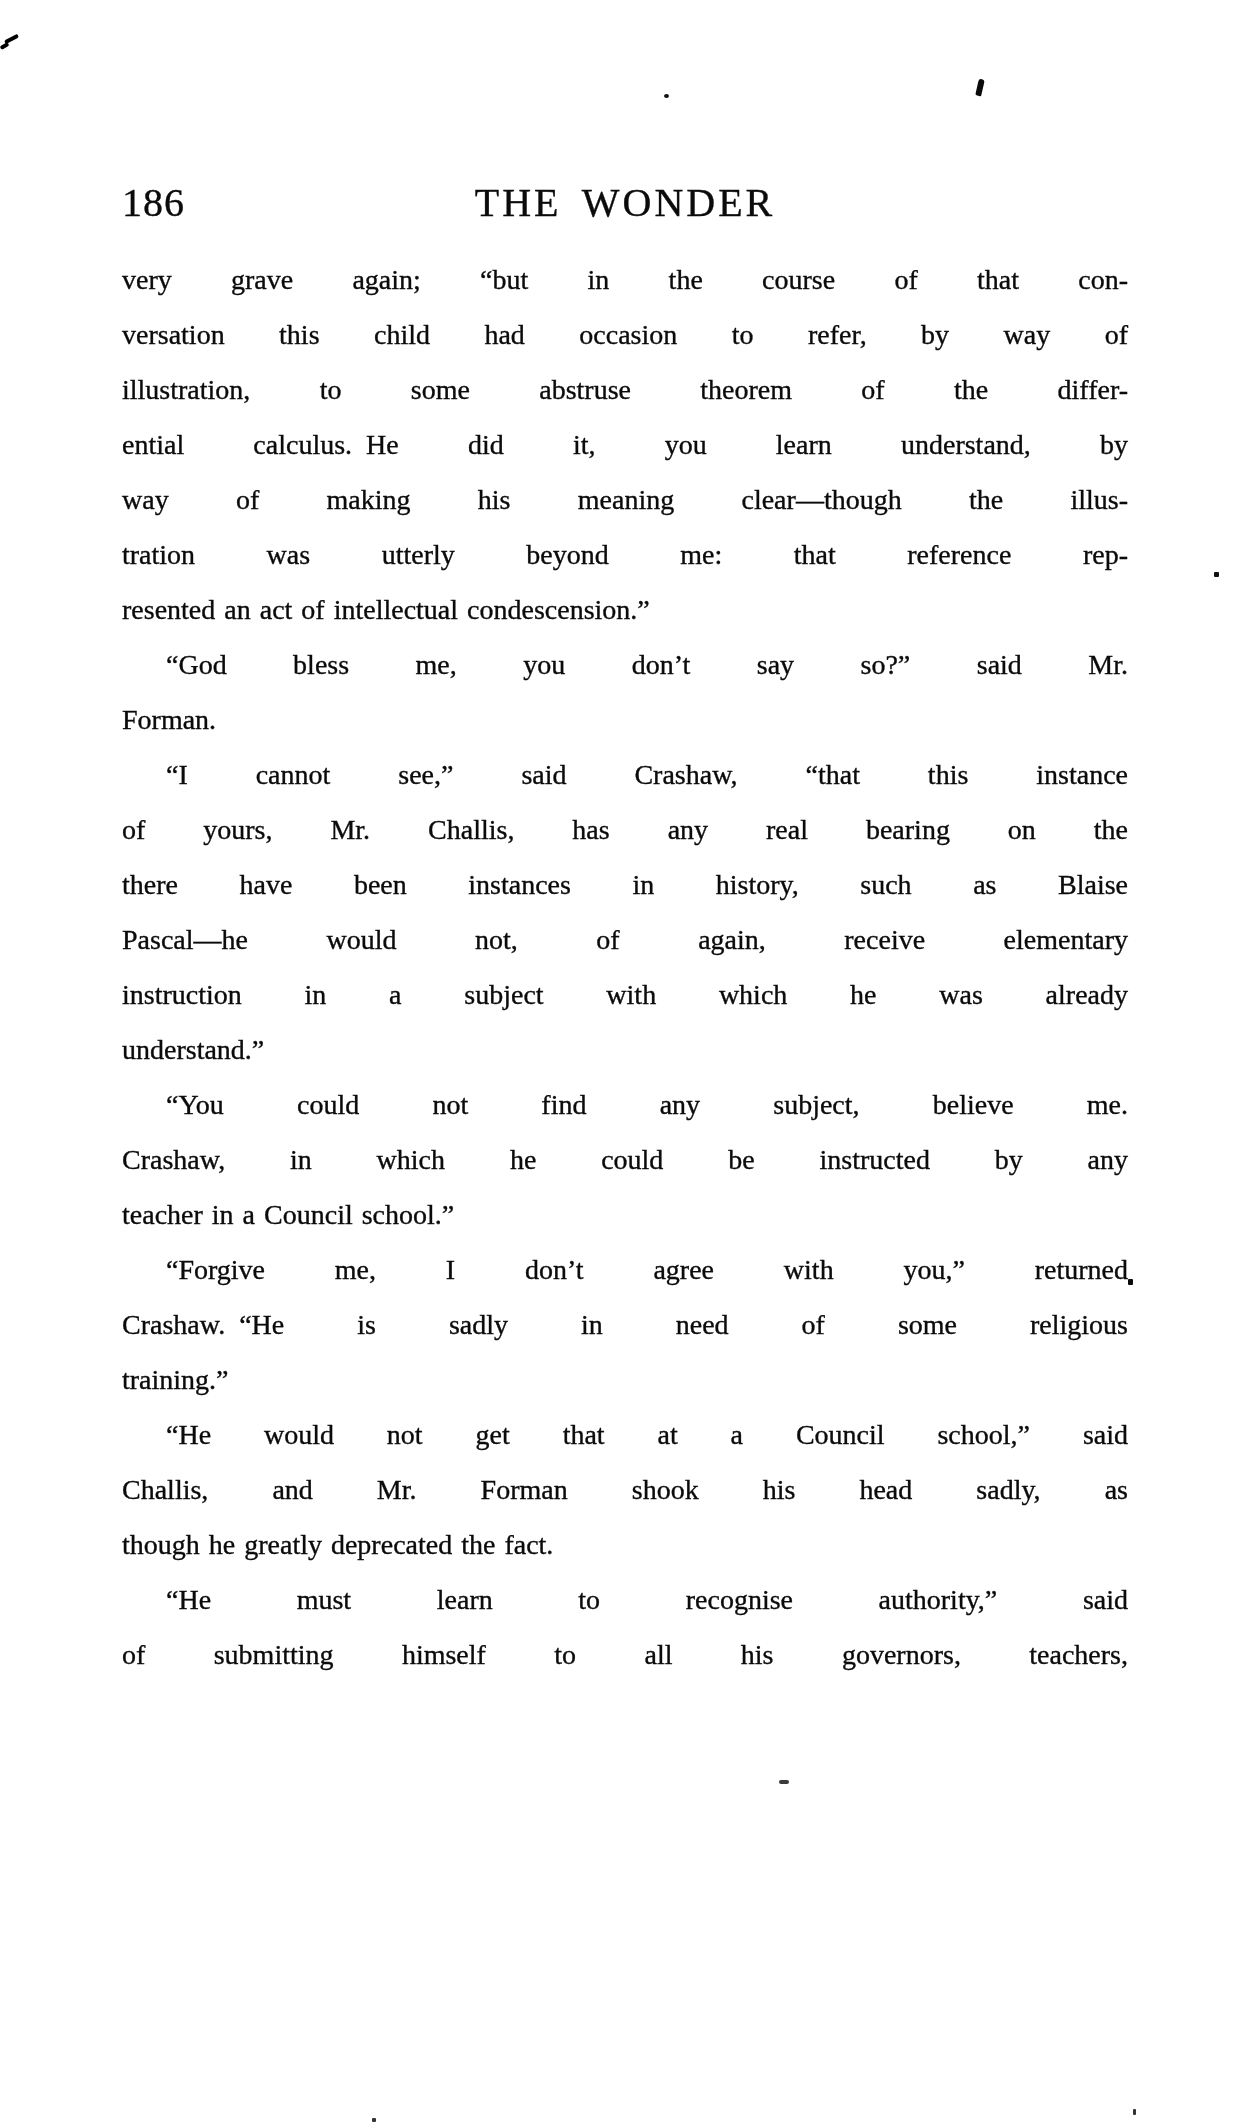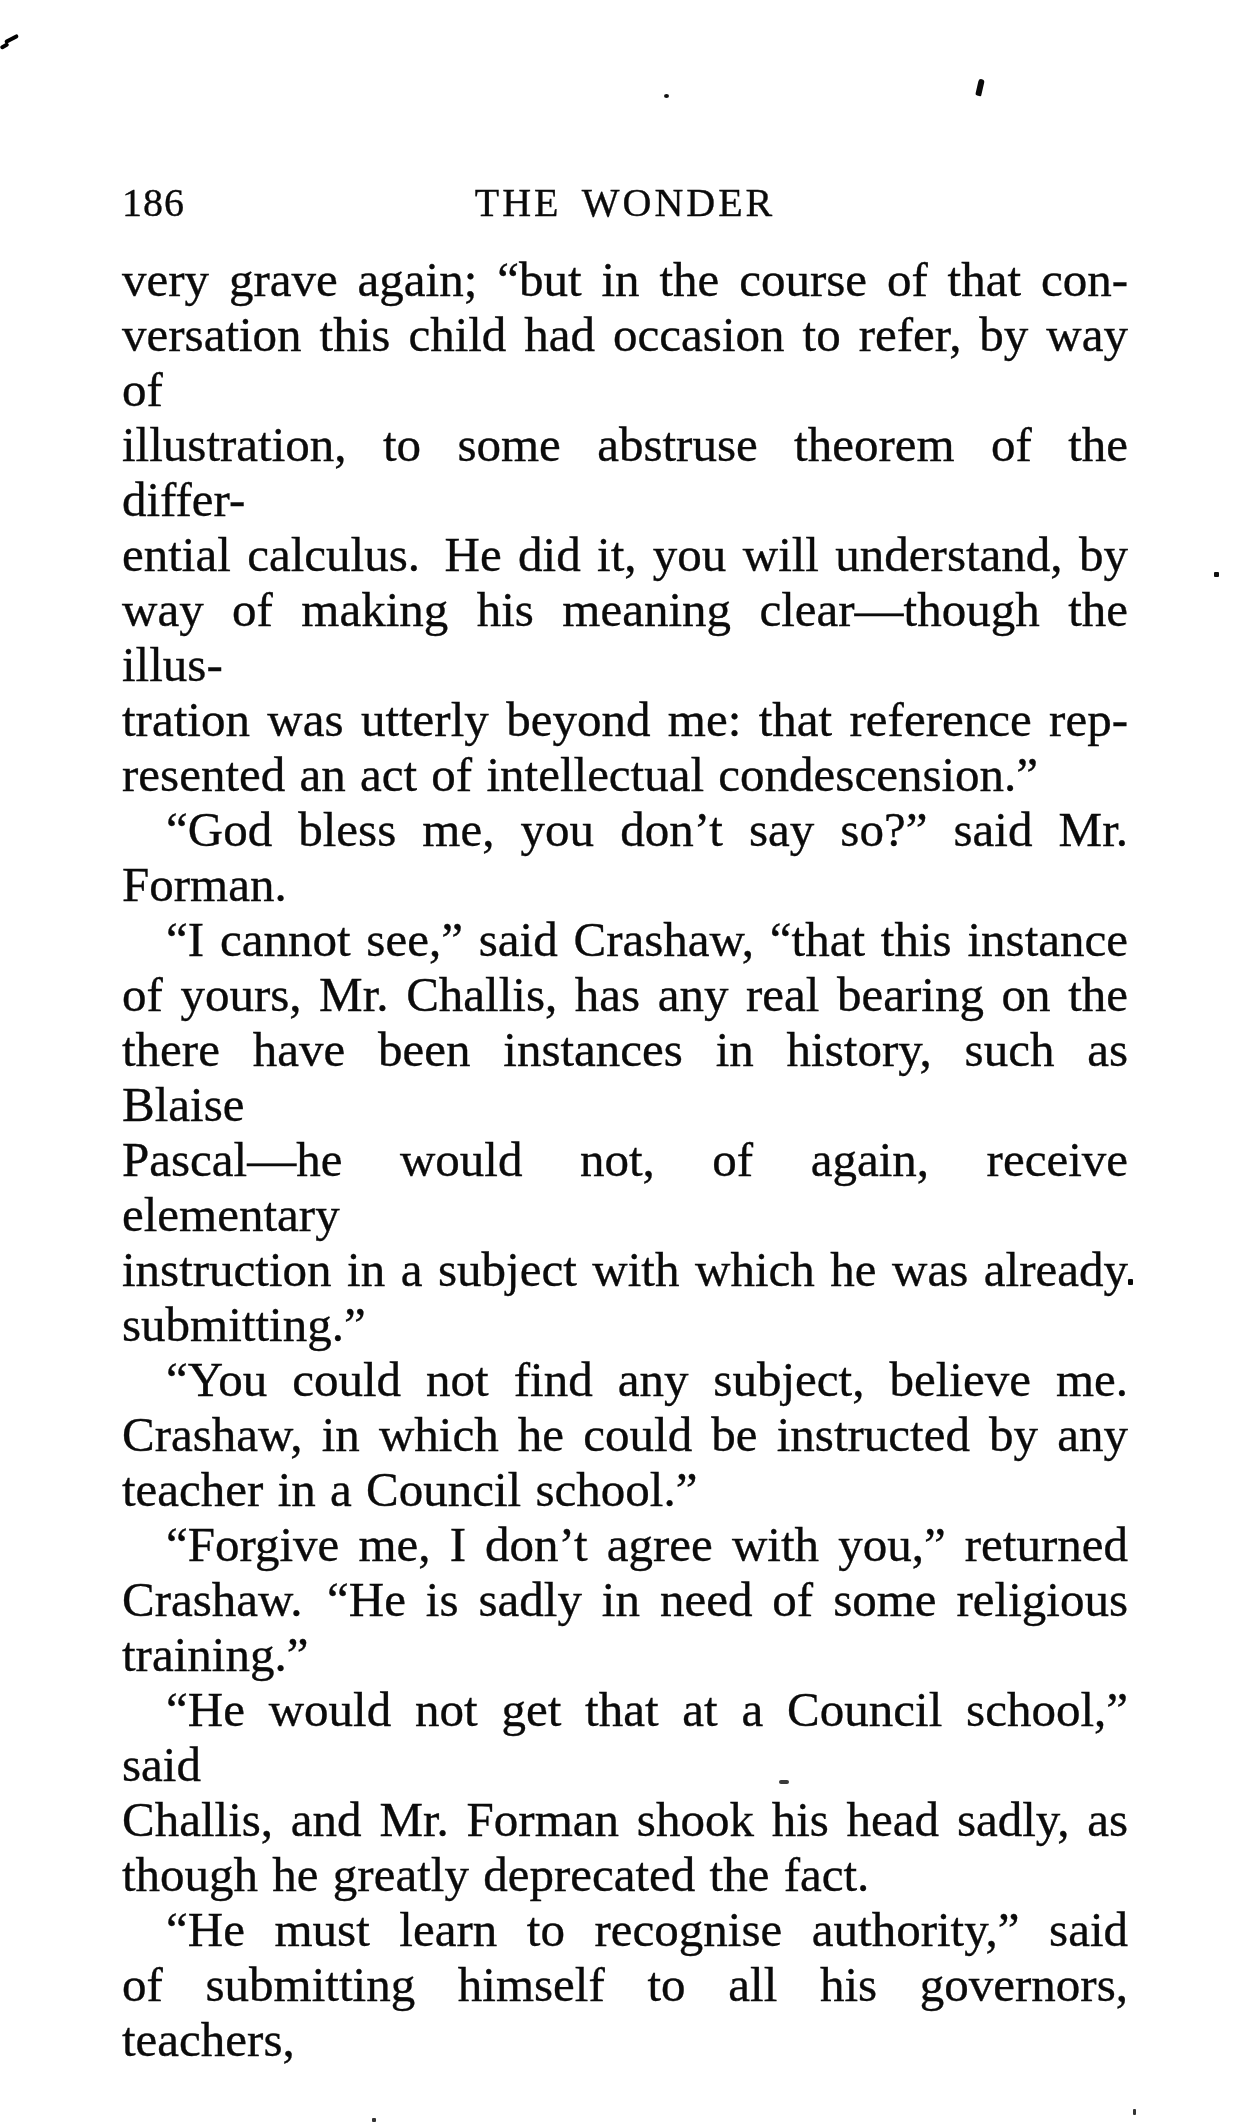--- a/index.html
+++ b/index.html
@@ -34,21 +34,21 @@
     top: 0;
     letter-spacing: 1px;
   }
 
   
   .bodytext {
     position: absolute;
     left: 122px;
     top: 252px;
     width: 1006px;
-    font-size: 49px;
+    font-size: 28px;
     line-height: 55px;
   }
   .line {
     text-align: justify;
     text-align-last: justify;
     word-spacing: 2px;
   }
   .line.last {
     text-align: center;
     text-align-last: left;
@@ -74,32 +74,32 @@
 
   <header class="pagehead">
     <span class="pagenum">186</span>
     <span class="runtitle">THE WONDER</span>
   </header>
 
   <main class="bodytext">
     <div class="line">very grave again; “but in the course of that con-</div>
     <div class="line">versation this child had occasion to refer, by way of</div>
     <div class="line">illustration, to some abstruse theorem of the differ-</div>
-    <div class="line">ential calculus. He did it, you will understand, by</div>
+    <div class="line">ential calculus. He did it, you learn understand, by</div>
     <div class="line">way of making his meaning clear—though the illus-</div>
     <div class="line">tration was utterly beyond me: that reference rep-</div>
     <div class="line last">resented an act of intellectual condescension.”</div>
     <div class="line ind">“God bless me, you don’t say so?” said Mr.</div>
     <div class="line last">Forman.</div>
     <div class="line ind">“I cannot see,” said Crashaw, “that this instance</div>
     <div class="line">of yours, Mr. Challis, has any real bearing on the</div>
     <div class="line">there have been instances in history, such as Blaise</div>
     <div class="line">Pascal—he would not, of again, receive elementary</div>
     <div class="line">instruction in a subject with which he was already</div>
-    <div class="line last">submitting.”</div>
+    <div class="line last">understand.”</div>
     <div class="line ind">“You could not find any subject, believe me.</div>
     <div class="line">Crashaw, in which he could be instructed by any</div>
     <div class="line last">teacher in a Council school.”</div>
     <div class="line ind">“Forgive me, I don’t agree with you,” returned</div>
     <div class="line">Crashaw. “He is sadly in need of some religious</div>
     <div class="line last">training.”</div>
     <div class="line ind">“He would not get that at a Council school,” said</div>
     <div class="line">Challis, and Mr. Forman shook his head sadly, as</div>
     <div class="line last">though he greatly deprecated the fact.</div>
     <div class="line ind">“He must learn to recognise authority,” said</div>

